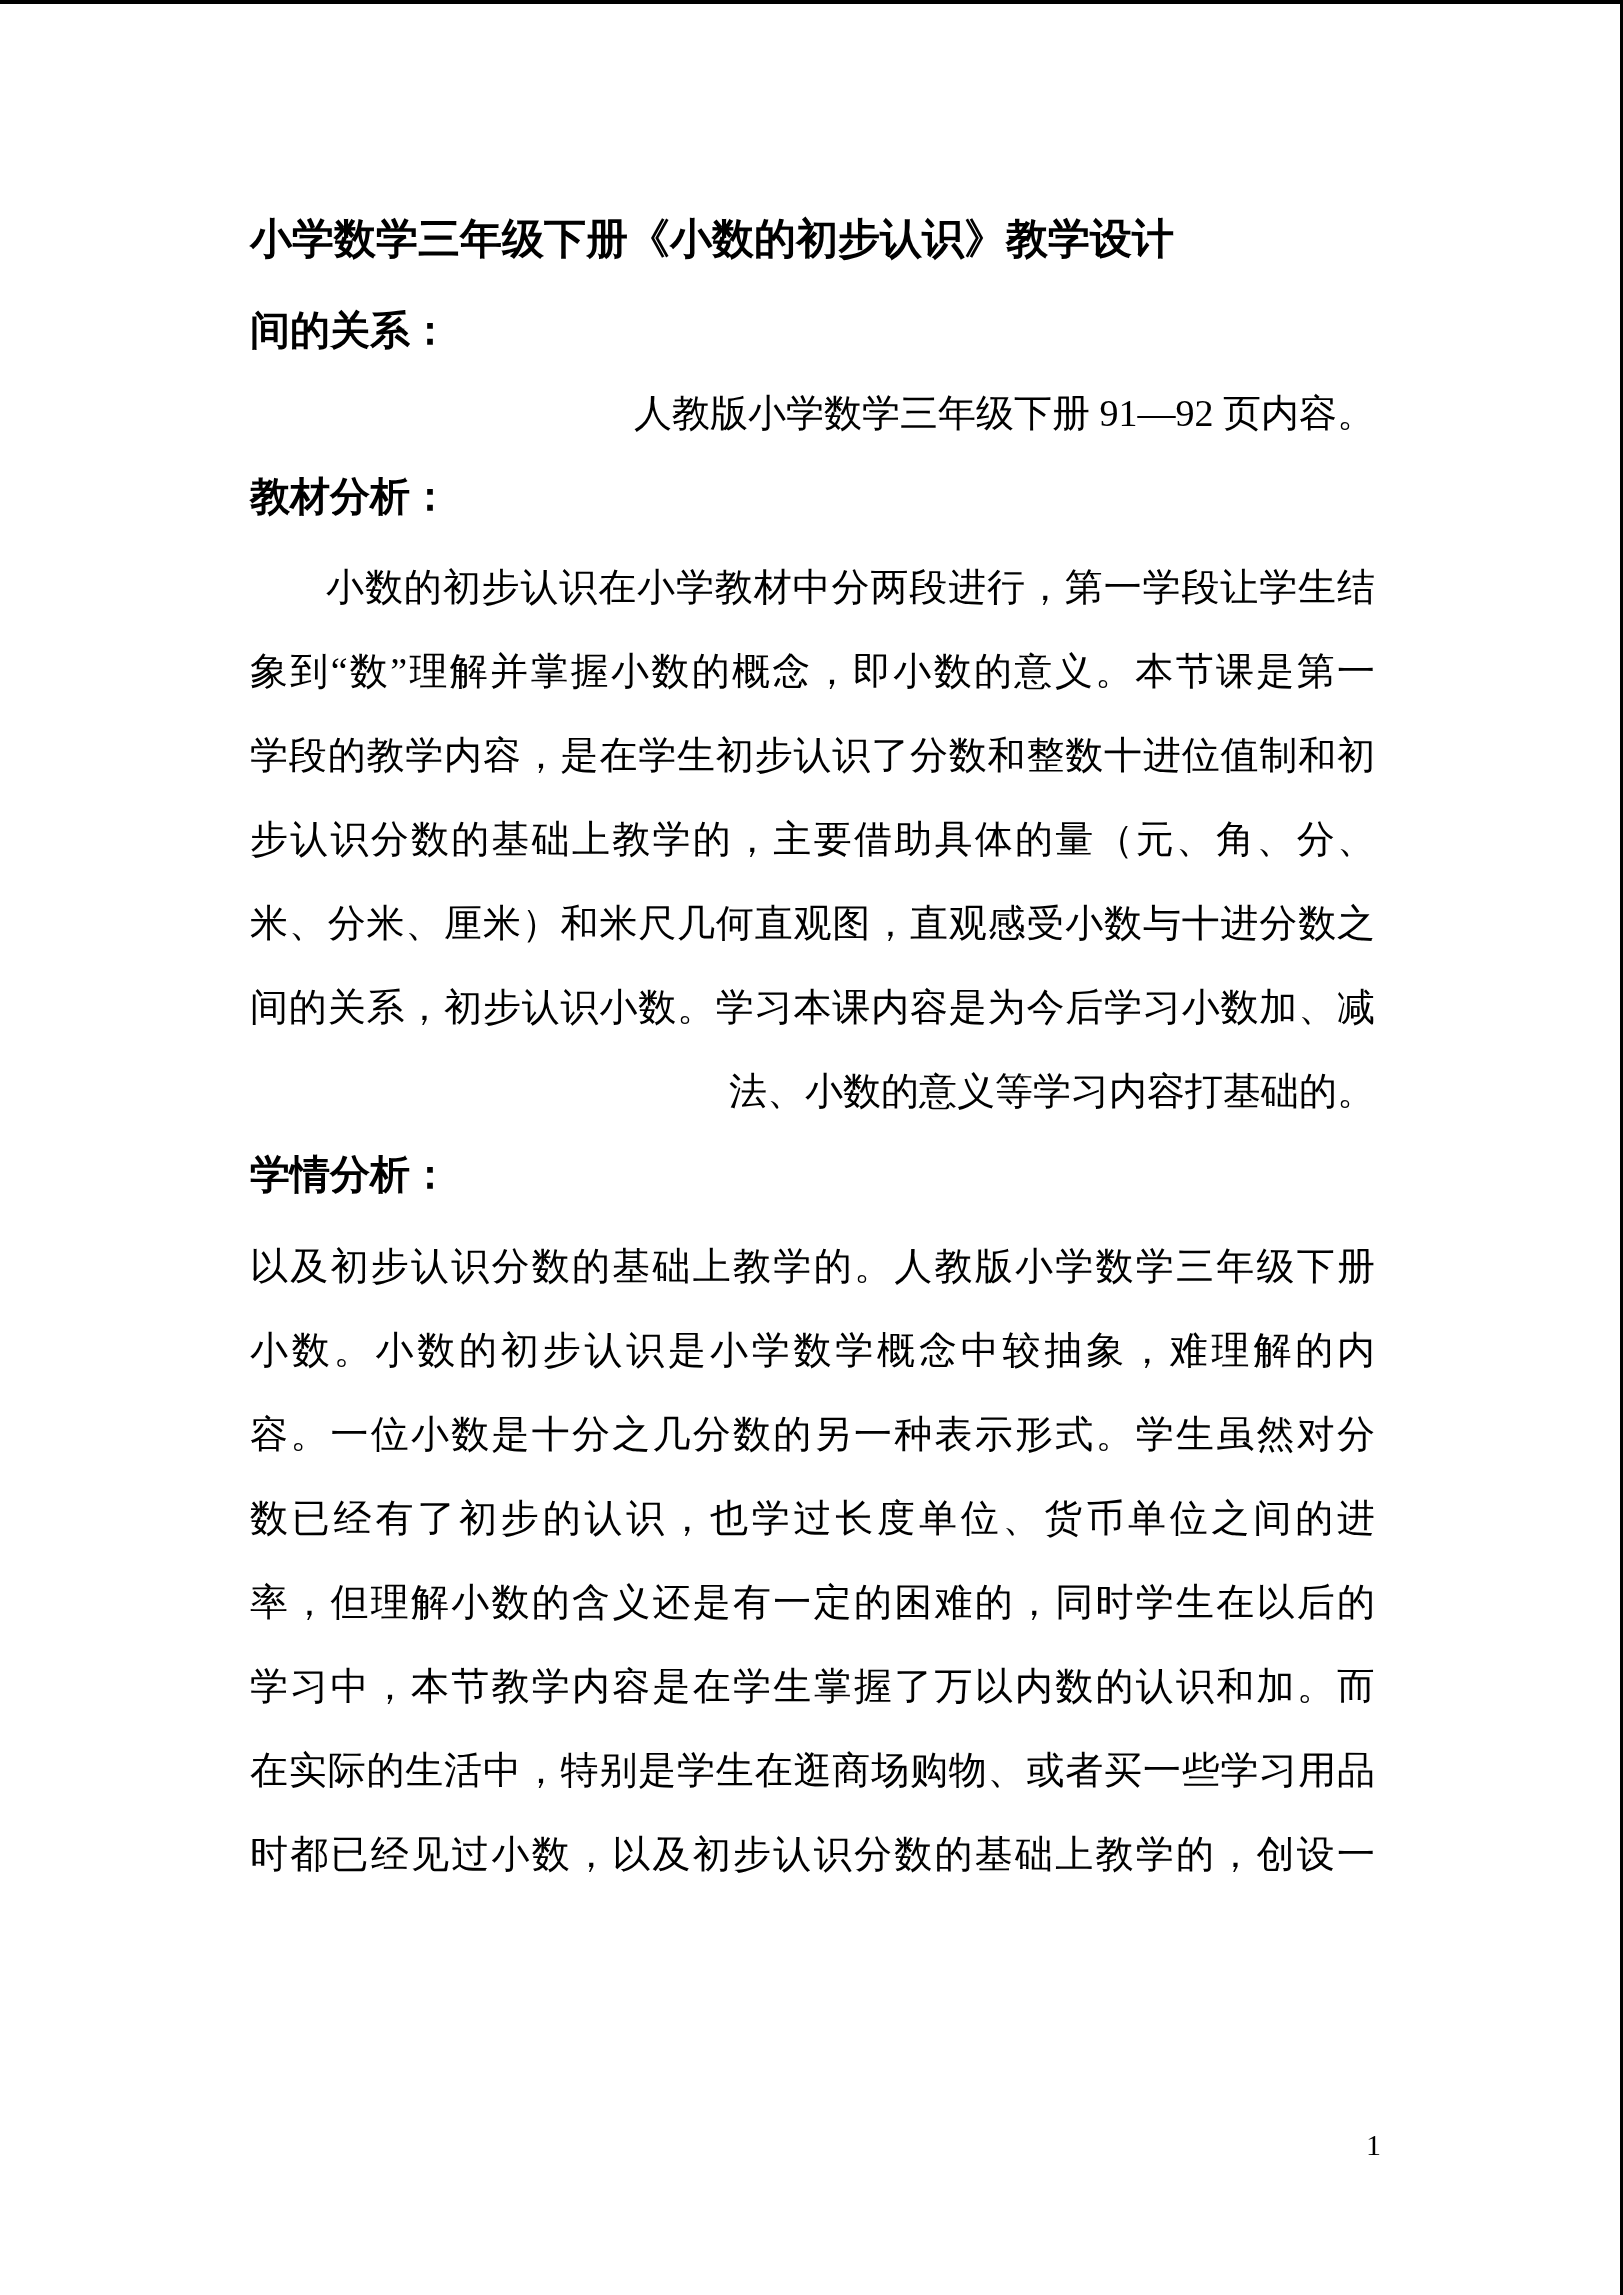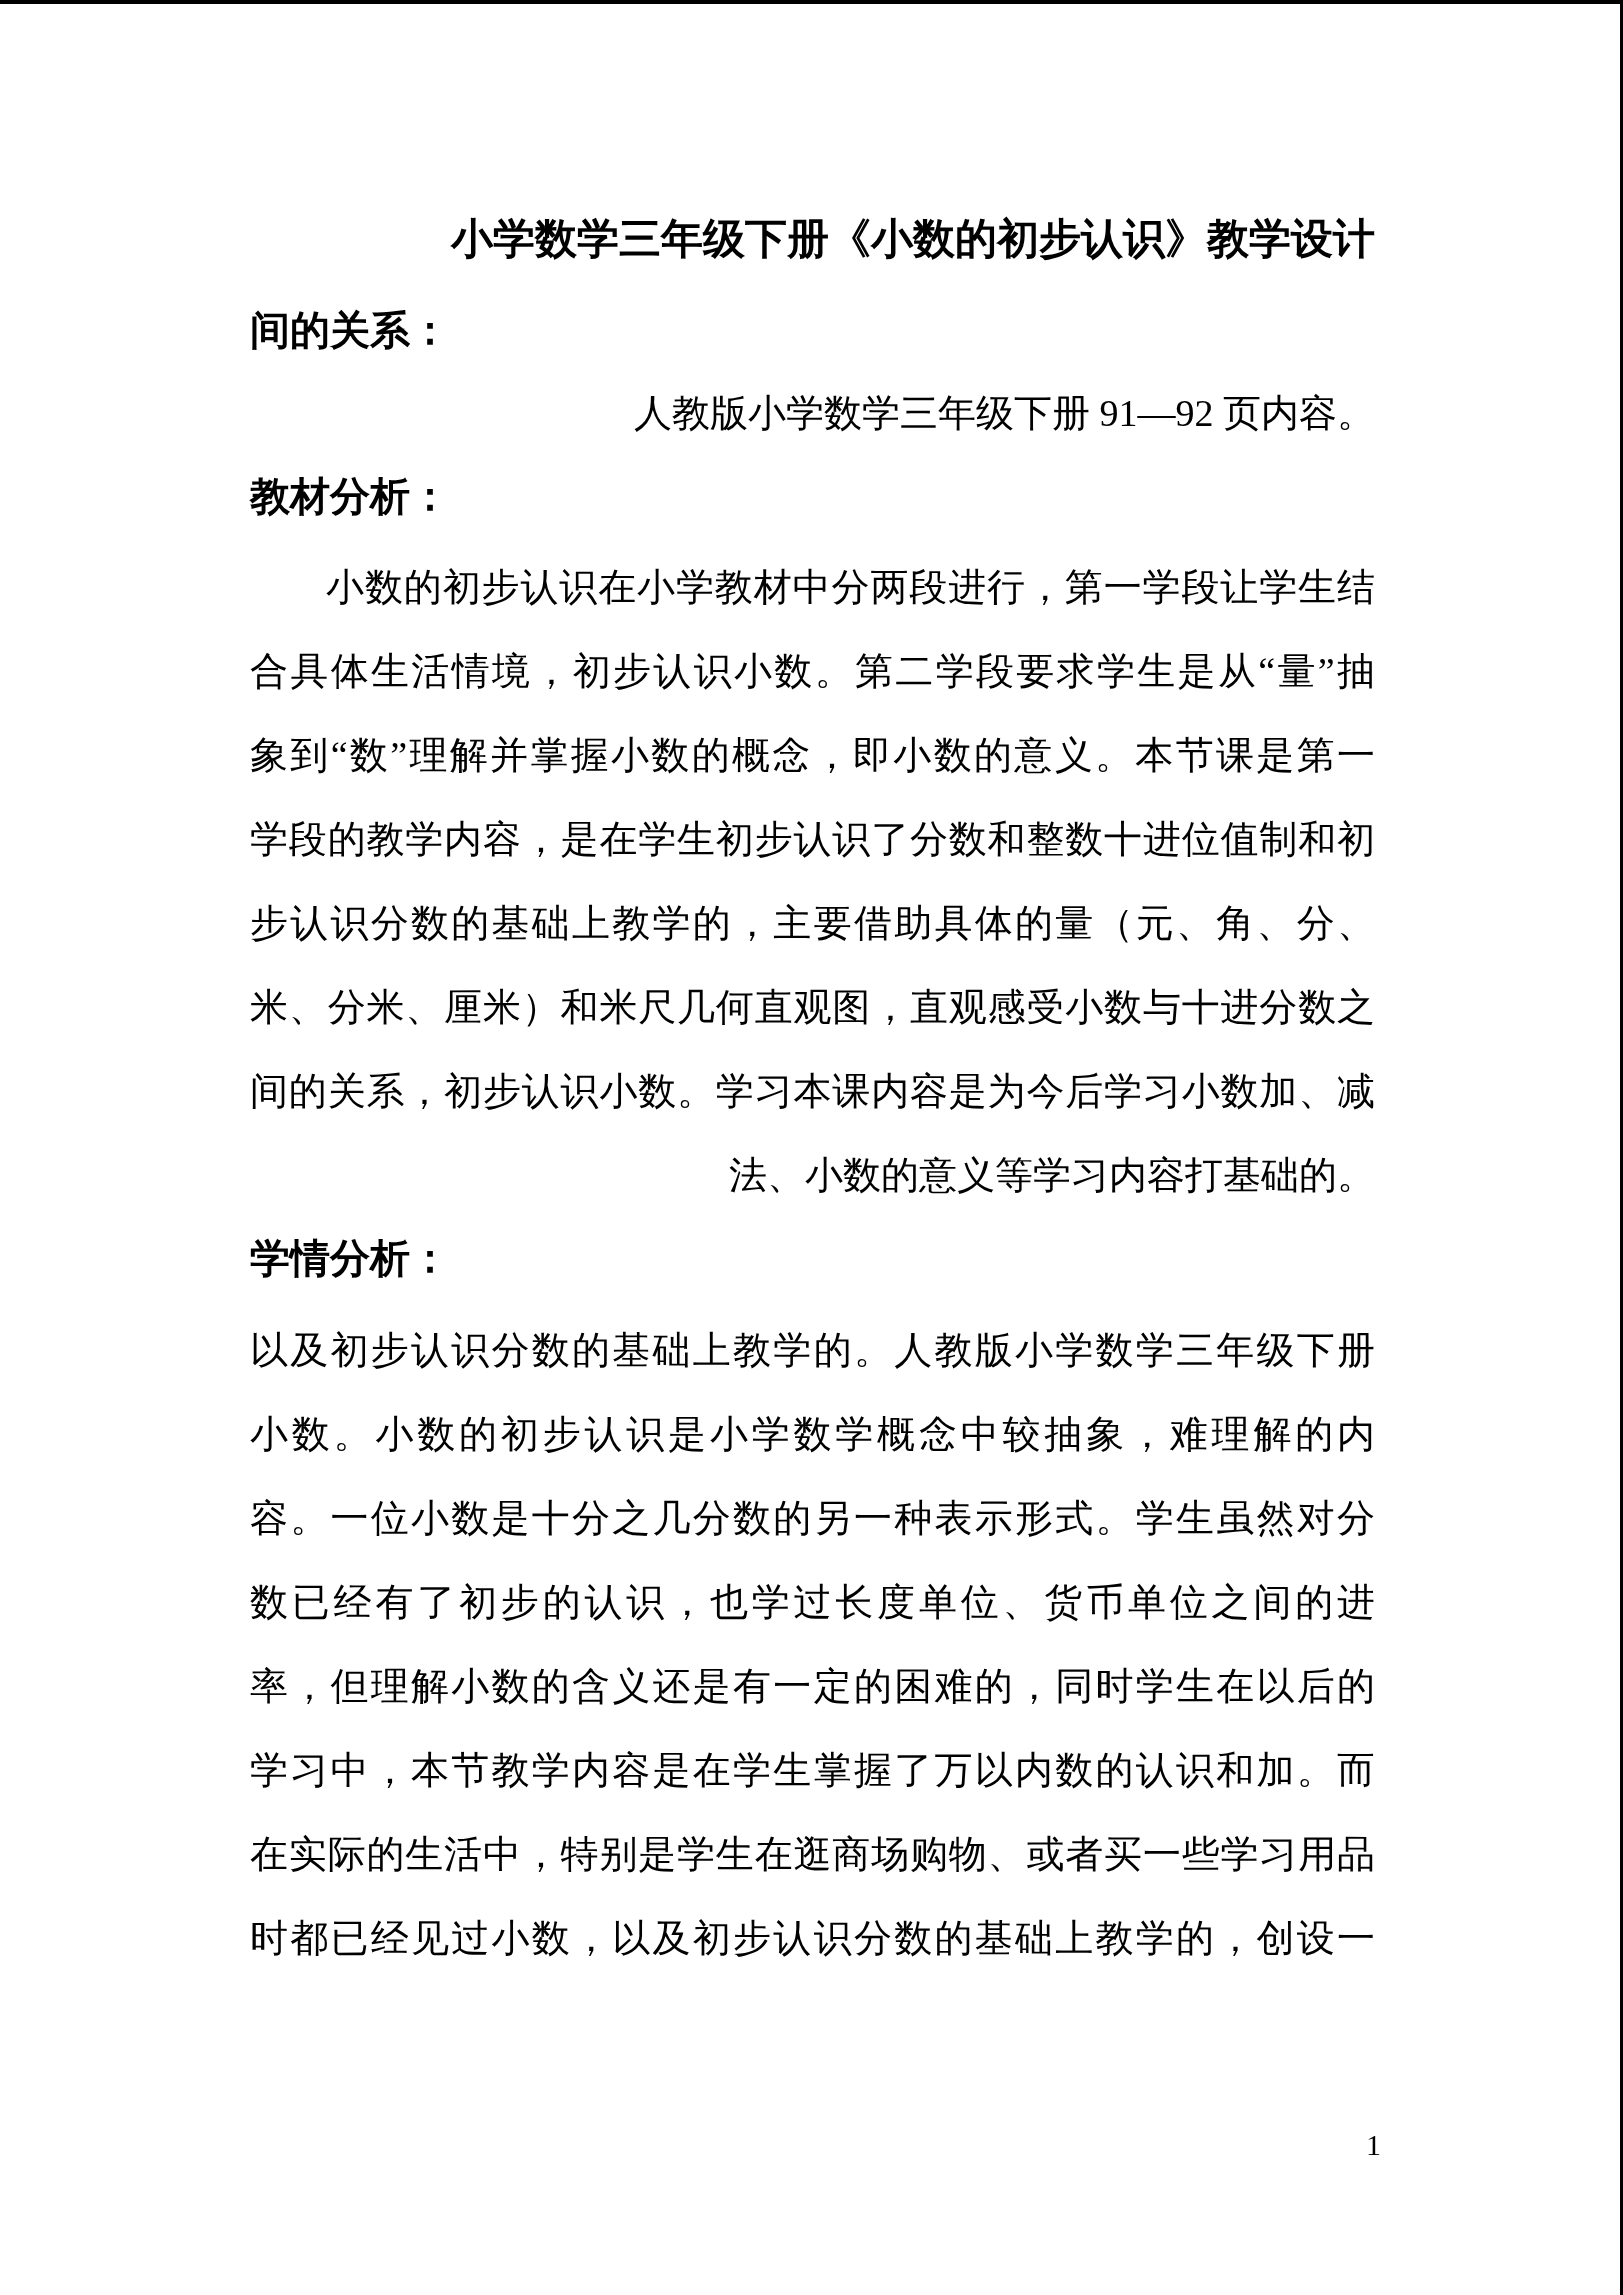--- a/index.html
+++ b/index.html
@@ -26,21 +26,21 @@
   }
   .content {
     position: absolute;
     left: 250px;
     top: 197px;
     width: 1125px;
   }
   .doc-title {
     font-size: 42px;
     font-weight: bold;
-    text-align: right;
+    text-align: left;
     line-height: 84px;
     height: 84px;
     white-space: nowrap;
     margin-bottom: 7.5px;
   }
   .section-heading {
     font-size: 40px;
     font-weight: bold;
     line-height: 84px;
     height: 84px;
@@ -81,21 +81,20 @@
       <div class="section">
         <div class="section-heading">间的关系：</div>
         <div class="para">
           <div class="line first">人教版小学数学三年级下册 91—92 页内容。</div>
         </div>
       </div>
       <div class="section">
         <div class="section-heading">教材分析：</div>
         <div class="para">
           <div class="line first fill">小数的初步认识在小学教材中分两段进行，第一学段让学生结</div>
-          <div class="line fill">合具体生活情境，初步认识小数。第二学段要求学生是从“量”抽</div>
           <div class="line fill">象到“数”理解并掌握小数的概念，即小数的意义。本节课是第一</div>
           <div class="line fill">学段的教学内容，是在学生初步认识了分数和整数十进位值制和初</div>
           <div class="line fill">步认识分数的基础上教学的，主要借助具体的量（元、角、分、</div>
           <div class="line fill">米、分米、厘米）和米尺几何直观图，直观感受小数与十进分数之</div>
           <div class="line fill">间的关系，初步认识小数。学习本课内容是为今后学习小数加、减</div>
           <div class="line">法、小数的意义等学习内容打基础的。</div>
         </div>
       </div>
       <div class="section">
         <div class="section-heading">学情分析：</div>

